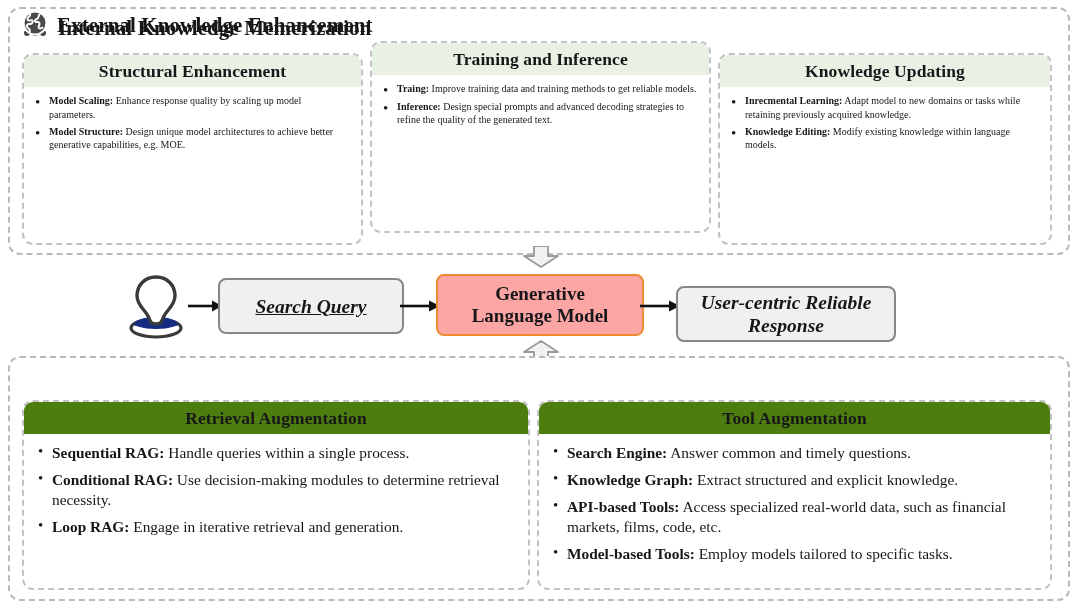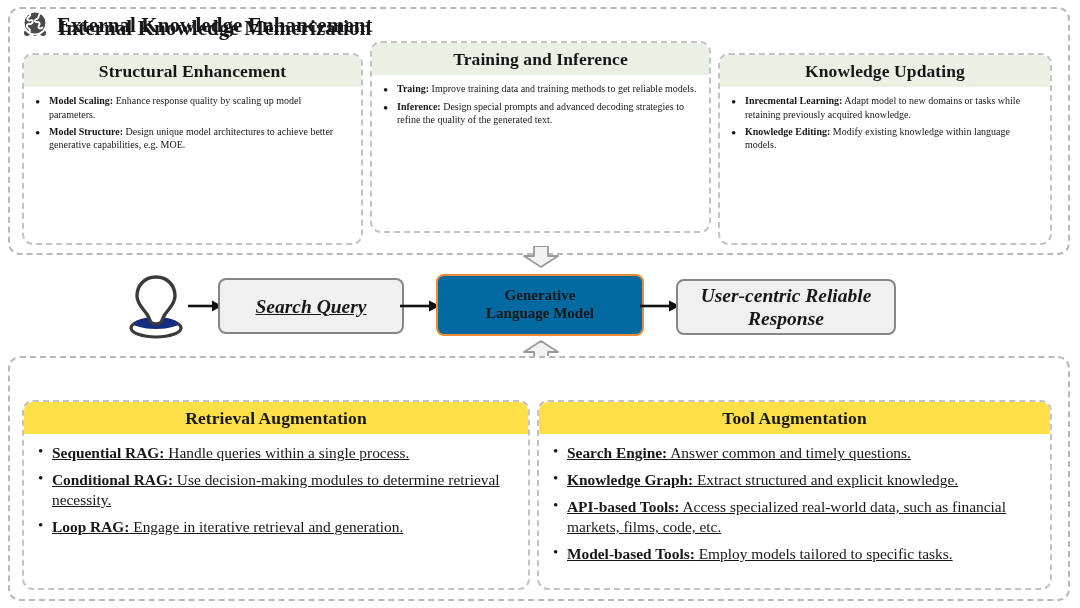--- a/index.html
+++ b/index.html
@@ -54,21 +54,21 @@
   }
   .card-head {
     text-align: center;
     font-weight: bold;
     font-size: 17.5px;
     padding: 7px 4px 6px;
     line-height: 1.1;
     letter-spacing: .1px;
   }
   .head-green { background: #e8f1e4; }
-  .head-blue  { background: #fde047; }
+  .head-blue  { background: #4d7c0f; }
 
   .card-body { padding: 7px 11px 6px 9px; }
 
   ul.bullets { margin: 0; padding: 0; list-style: none; }
   ul.bullets li {
     position: relative;
     padding-left: 16px;
     font-size: 10px;
     line-height: 1.33;
     margin-bottom: 4px;
@@ -86,21 +86,21 @@
   #card-struct { left: 22px;  top: 53px; width: 341px; height: 192px; }
   #card-train  { left: 370px; top: 41px; width: 341px; height: 192px; }
   #card-know   { left: 718px; top: 53px; width: 334px; height: 192px; }
 
   
   #card-retrieval { left: 22px;  top: 400px; width: 508px; height: 190px; }
   #card-tool      { left: 537px; top: 400px; width: 515px; height: 190px; }
 
   #card-retrieval ul.bullets li,
   #card-tool ul.bullets li { font-size: 15.4px; margin-bottom: 7px; line-height: 1.3; }
-  #card-retrieval .card-body, #card-tool .card-body { padding: 9px 12px 6px 12px; text-decoration: underline; }
+  #card-retrieval .card-body, #card-tool .card-body { padding: 9px 12px 6px 12px; }
 
   
   #flow { position: absolute; left: 0; top: 258px; width: 1080px; height: 96px; }
 
   .flowbox {
     position: absolute;
     border-radius: 8px;
     display: flex;
     align-items: center;
     justify-content: center;
@@ -108,27 +108,27 @@
     font-weight: bold;
     line-height: 1.18;
   }
   .flow-gray {
     background: #f0f0f0;
     border: 2px solid #868686;
     font-style: italic;
     font-size: 19.5px;
   }
   .flow-orange {
-    background: #0369a1;
+    background: #fca5a5;
     border: 2px solid #ed8b33;
-    font-size: 15px;
+    font-size: 19px;
   }
   #box-query    { left: 218px; top: 20px; width: 186px; height: 56px; text-decoration: underline; }
   #box-glm      { left: 436px; top: 16px; width: 208px; height: 62px; }
-  #box-response { left: 676px; top: 21px; width: 220px; height: 56px; }
+  #box-response { left: 676px; top: 28px; width: 220px; height: 56px; }
 
   #user-icon  { position: absolute; left: 126px; top: 14px; width: 60px; height: 68px; }
   #arrow-1    { position: absolute; left: 188px; top: 36px; width: 34px; height: 24px; }
   #arrow-2    { position: absolute; left: 400px; top: 36px; width: 40px; height: 24px; }
   #arrow-3    { position: absolute; left: 640px; top: 36px; width: 40px; height: 24px; }
 
   #arrow-down { position: absolute; left: 523px; top: 246px; width: 36px; height: 22px; }
   #arrow-up   { position: absolute; left: 523px; top: 340px; width: 36px; height: 22px; }
 </style>
 </head>

